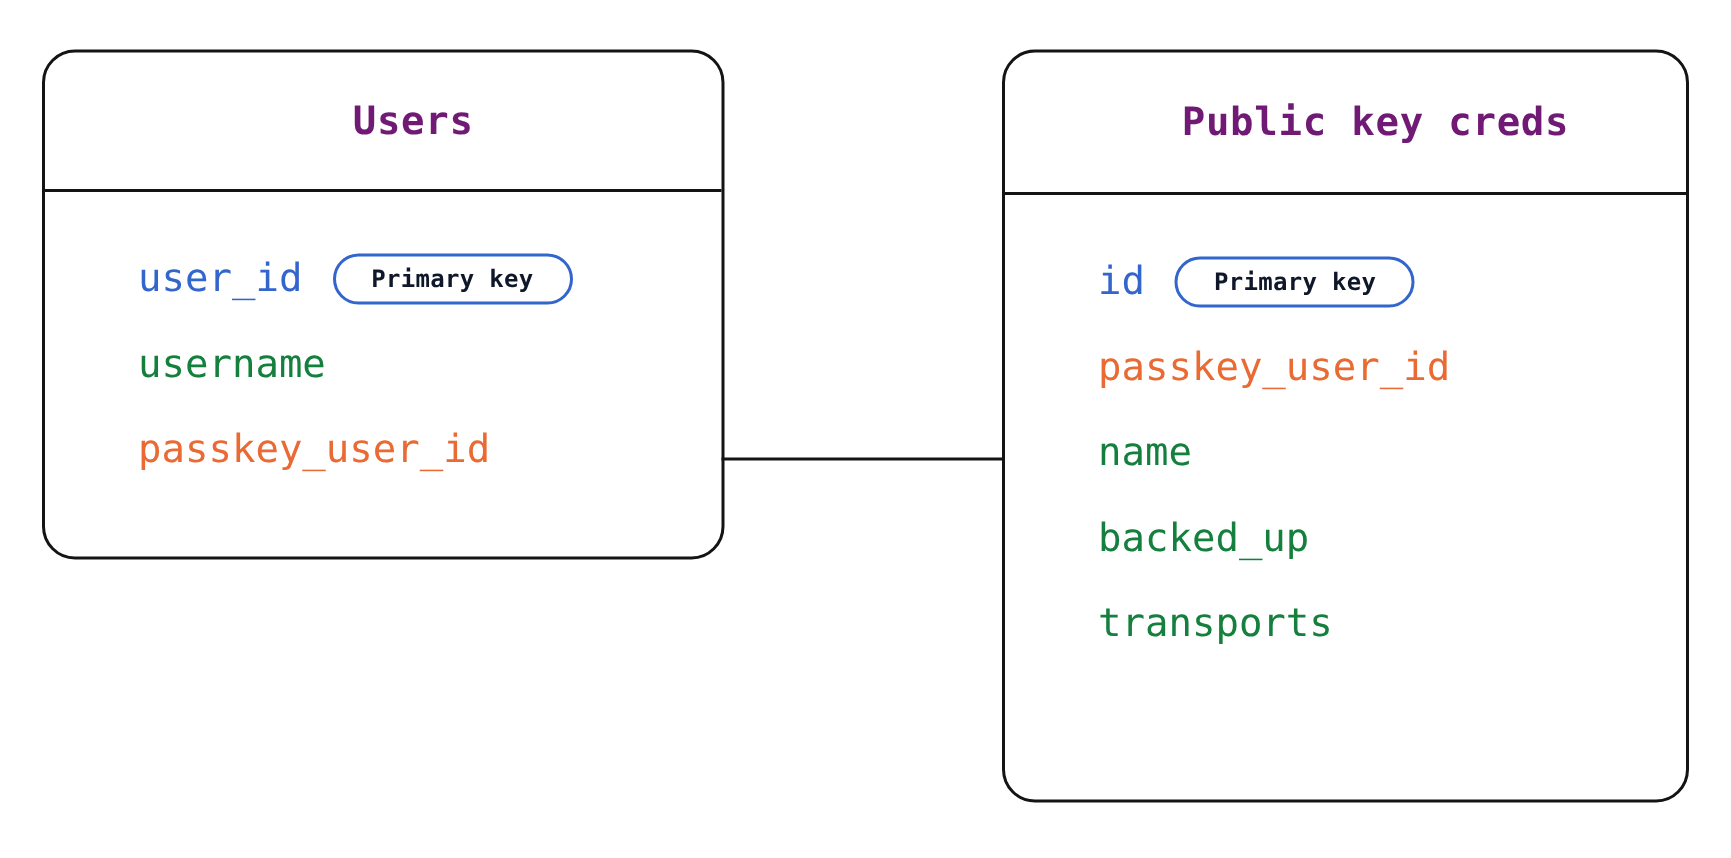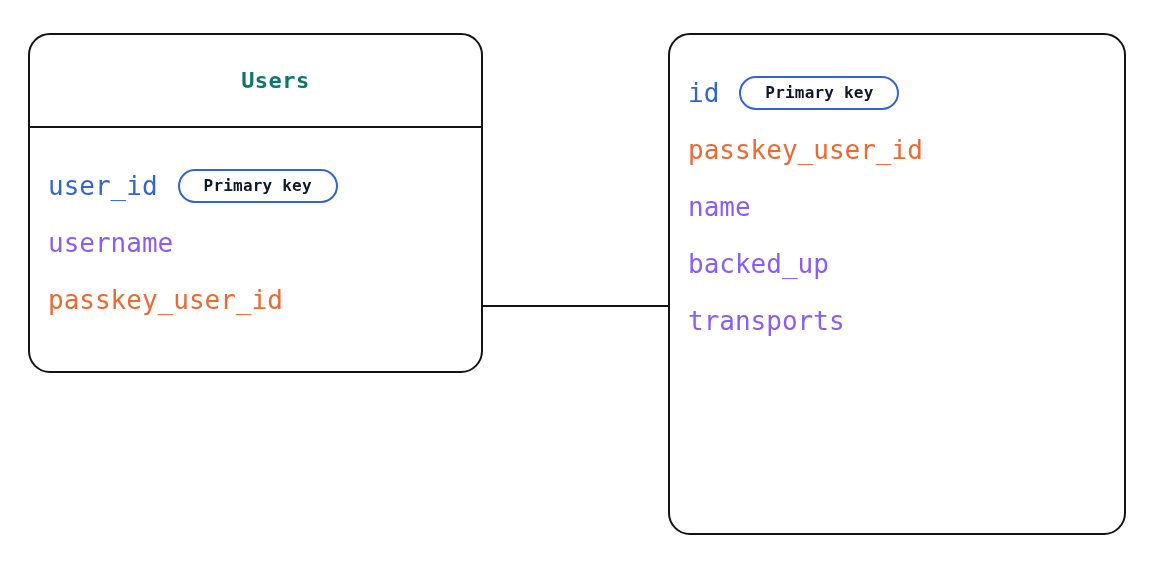--- a/index.html
+++ b/index.html
@@ -52,44 +52,44 @@
     border-bottom: 2px solid #141414;
     box-sizing: border-box;
   }
 
   #entity-pubkey .entity-header {
     height: 95px;
   }
 
   .entity-title {
     font-family: "DejaVu Sans Mono", "Liberation Mono", monospace;
-    font-size: 22px;
+    font-size: 26px;
     font-weight: bold;
-    color: #0f766e;
+    color: #701a75;
     letter-spacing: 0.5px;
     white-space: nowrap;
     margin-left: 40px;
   }
 
   .entity-fields {
     padding: 29px 0 0 0;
   }
 
   .field-row {
     height: 57px;
     display: flex;
     align-items: center;
-    padding-left: 18px;
+    padding-left: 62px;
     box-sizing: border-box;
   }
 
   .field-name {
     font-family: "DejaVu Sans Mono", "Liberation Mono", monospace;
     font-size: 26px;
-    color: #8b5cf6;
+    color: #15803d;
     letter-spacing: 0px;
     white-space: nowrap;
   }
 
   .field-name.pk {
     color: #3366cc;
   }
 
   .field-name.fk {
     color: #ea6a33;
@@ -153,20 +153,23 @@
       <div class="field-row">
         <span class="field-name fk">passkey_user_id</span>
       </div>
 
     </div>
   </div>
 
   <div id="relationship-connector"></div>
 
   <div class="entity" id="entity-pubkey">
+    <div class="entity-header">
+      <span class="entity-title">Public key creds</span>
+    </div>
     <div class="entity-fields">
 
       <div class="field-row">
         <span class="field-name pk">id</span>
         <span class="pk-badge">
           <span class="pk-badge-label">Primary key</span>
         </span>
       </div>
 
 

